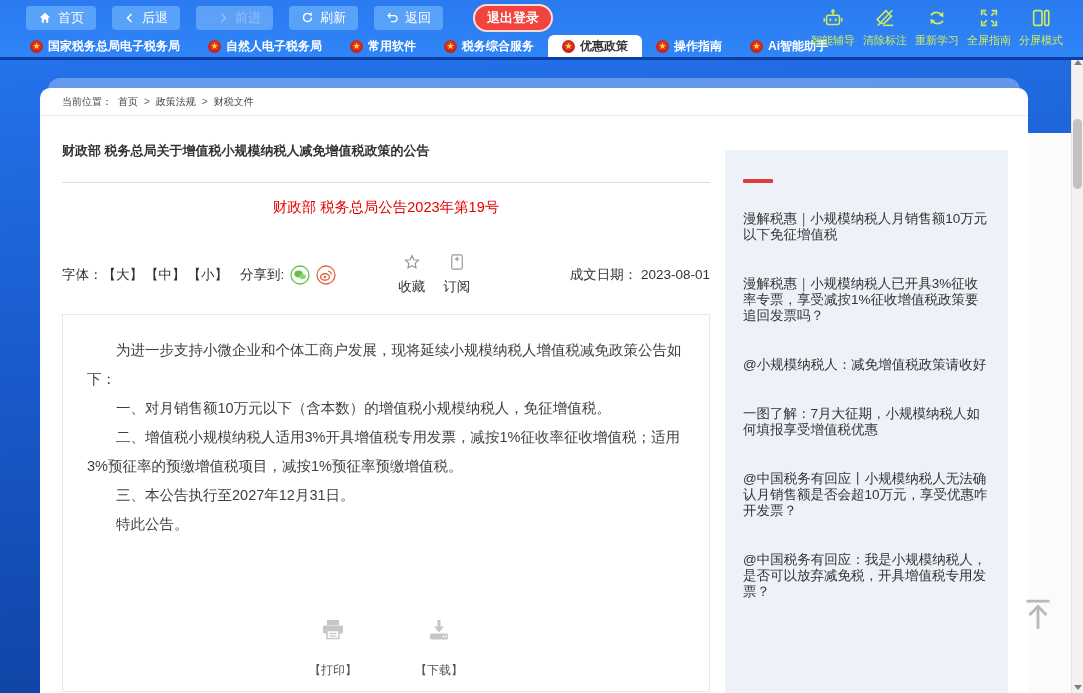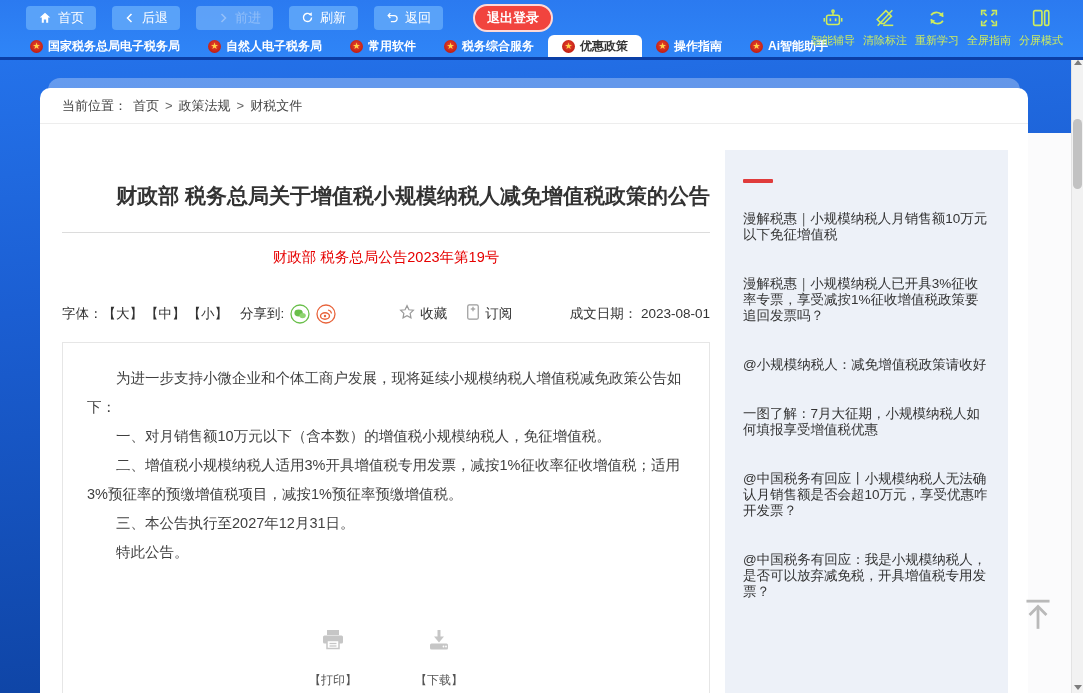--- a/index.html
+++ b/index.html
@@ -36,43 +36,43 @@
   .page-bg { position:absolute; top:60px; left:0; right:0; bottom:0;
              background:linear-gradient(175deg,#2472ea 0%,#1b5ed2 35%,#0c3f9c 100%); }
   .right-white-strip { position:absolute; top:73px; right:12px; width:44px; bottom:0;
                        background:#fbfbfc; }
   .card-glow { position:absolute; left:48px; top:18px; width:972px; height:26px;
                background:rgba(255,255,255,.3); border-radius:12px 12px 0 0; }
   .card { position:absolute; left:40px; top:28px; width:988px; bottom:-10px;
           background:#fff; border-radius:10px 10px 0 0; }
 
   
-  .breadcrumb { height:36px; display:flex; align-items:center; gap:6px;
-                padding:0 22px; font-size:13px; color:#444;
+  .breadcrumb { height:28px; display:flex; align-items:center; gap:6px;
+                padding:0 22px; font-size:10px; color:#444;
                 border-bottom:1px solid #ededed; }
   .crumb-link { cursor:pointer; }
   .crumb-sep { color:#666; }
 
   
   .doc { position:absolute; left:22px; top:36px; width:648px; }
-  .doc-title { margin-top:58px; text-align:right; font-size:21px; color:#333; }
+  .doc-title { margin-top:18px; text-align:left; font-size:13px; color:#333; }
   .title-divider { margin-top:22px; border:none; border-top:1px solid #dcdcdc; }
   .doc-number { margin-top:15px; text-align:center; color:#e60000; font-size:14.5px; }
   .meta-row { margin-top:36px; display:flex; align-items:center; font-size:13.5px; color:#333; }
   .font-size-link { cursor:pointer; margin-right:2px; }
   .share-label { margin-left:10px; }
   .share-icon { display:inline-flex; margin-left:6px; cursor:pointer; vertical-align:middle; }
   .meta-mid { margin-left:62px; display:flex; align-items:center; gap:18px; }
-  .meta-action { display:flex; align-items:center; gap:4px; cursor:pointer; color:#333; }
+  .meta-action { display:flex; align-items:center; gap:4px; cursor:pointer; color:#333;flex-direction:column; }
   .meta-date { margin-left:auto; }
   .doc-body { margin-top:18px; border:1px solid #e6e6e6; height:378px; position:relative;
               padding:21px 24px 0; font-size:14.5px; color:#3f3f3f; line-height:29px; }
   .doc-body p { text-indent:2em; }
   .sig-block { text-align:right; padding-right:20px; margin-top:28px; line-height:29px; color:#3f3f3f; }
-  .doc-actions { position:absolute; left:0; right:0; bottom:24px; display:flex;
+  .doc-actions { position:absolute; left:0; right:0; bottom:6px; display:flex;
                  justify-content:center; gap:58px; }
   .doc-action { display:flex; flex-direction:column; align-items:center; gap:3px;
                 cursor:pointer; font-size:12px; color:#555; }
 
   
   .related { position:absolute; left:685px; top:62px; width:283px; bottom:0;
              background:#edf1f8; padding:20px 18px; }
   .related-title { font-size:15.5px; color:#2f4d92; font-weight:bold; }
   .red-bar { width:30px; height:4px; background:#e03c3c; margin-top:9px; border-radius:1px; }
   .related-list { margin-top:28px; list-style:none; }

